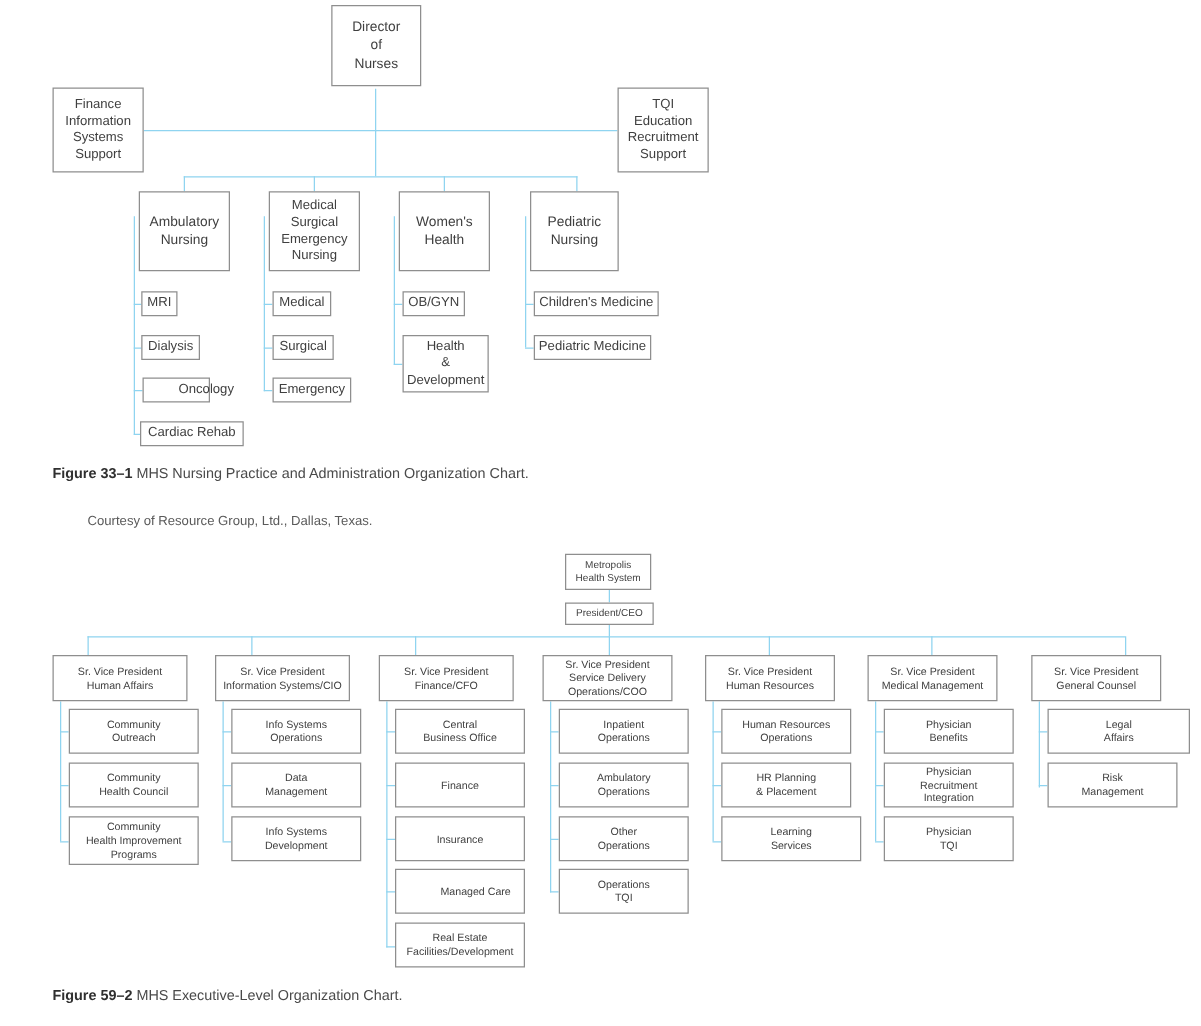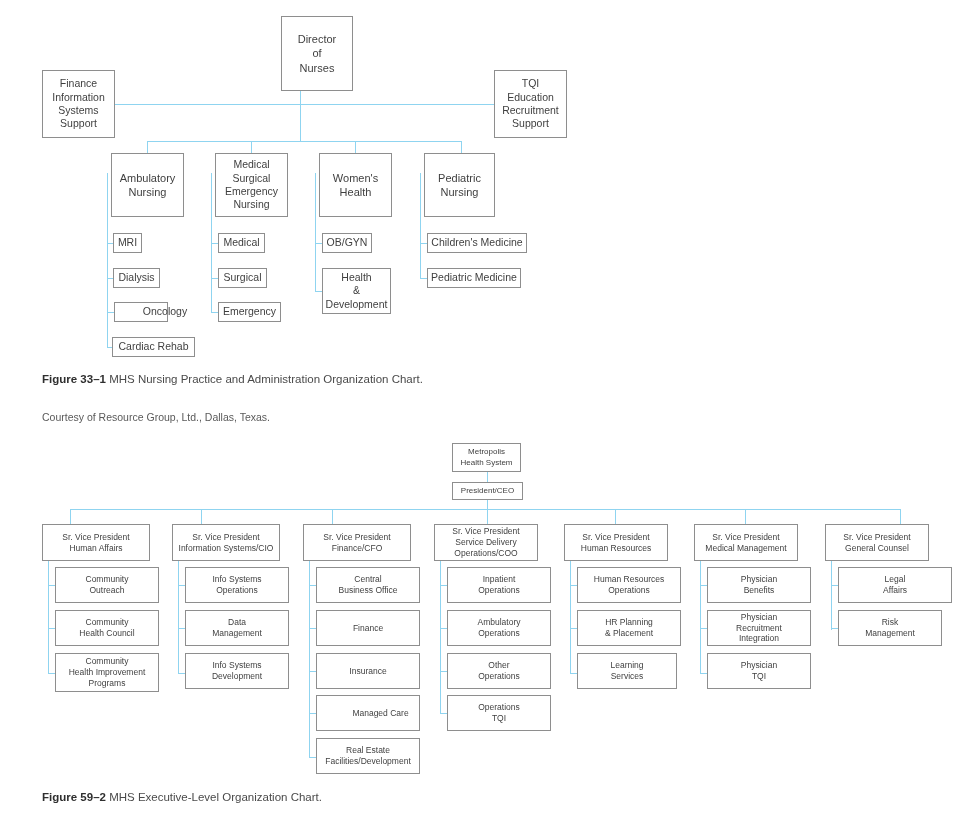--- a/index.html
+++ b/index.html
@@ -63,30 +63,31 @@
   }
   .caption b {
     color: #2f2f2f;
     font-weight: bold;
   }
   .credit {
     position: absolute;
     font-size: 10.5px;
     color: #5a5a5a;
     white-space: nowrap;
+    margin-left: 28px;
   }
 </style>
 </head>
 <body>
 
 <div class="canvas">
 
   <div>
 
-    <div class="box big" style="left: 265px; top: 16px; width: 72px; height: 75px; border-color: rgb(142, 142, 142); margin-left: 16px;">Director
+    <div class="box big" style="left: 265px; top: 4px; width: 72px; height: 65px; border-color: rgb(142, 142, 142);">Director
 of
 Nurses</div>
 
     <div class="conn v" style="left: 300px; top: 71px; height: 70px; background: rgb(143, 212, 240);"></div>
 
     <div class="conn h" style="left: 115px; top: 104px; width: 186px; background: rgb(143, 212, 240);"></div>
 
     <div class="conn h" style="left: 300px; top: 104px; width: 194px; background: rgb(143, 212, 240);"></div>
 
     <div class="box small" style="left: 42px; top: 70px; width: 73px; height: 68px; border-color: rgb(142, 142, 142);">Finance
@@ -239,21 +240,21 @@
     <div class="box tiny" style="left: 564px; top: 524px; width: 104px; height: 37px; border-color: rgb(142, 142, 142);">Sr. Vice President
 Human Resources</div>
     <div class="conn v" style="left: 570px; top: 561px; height: 112px; background: rgb(143, 212, 240);"></div>
     <div class="conn h" style="left: 570px; top: 585px; width: 7px; background: rgb(143, 212, 240);"></div>
     <div class="conn h" style="left: 570px; top: 628px; width: 7px; background: rgb(143, 212, 240);"></div>
     <div class="conn h" style="left: 570px; top: 673px; width: 7px; background: rgb(143, 212, 240);"></div>
     <div class="box tiny" style="left: 577px; top: 567px; width: 104px; height: 36px; border-color: rgb(142, 142, 142);">Human Resources
 Operations</div>
     <div class="box tiny" style="left: 577px; top: 610px; width: 104px; height: 36px; border-color: rgb(142, 142, 142);">HR Planning
 &amp; Placement</div>
-    <div class="box tiny" style="left: 577px; top: 653px; width: 100px; height: 36px; border-color: rgb(142, 142, 142);">Learning
+    <div class="box tiny" style="left: 577px; top: 653px; width: 112px; height: 36px; border-color: rgb(142, 142, 142);">Learning
 Services</div>
 
     <div class="box tiny" style="left: 694px; top: 524px; width: 104px; height: 37px; border-color: rgb(142, 142, 142);">Sr. Vice President
 Medical Management</div>
     <div class="conn v" style="left: 700px; top: 561px; height: 112px; background: rgb(143, 212, 240);"></div>
     <div class="conn h" style="left: 700px; top: 585px; width: 7px; background: rgb(143, 212, 240);"></div>
     <div class="conn h" style="left: 700px; top: 628px; width: 7px; background: rgb(143, 212, 240);"></div>
     <div class="conn h" style="left: 700px; top: 673px; width: 7px; background: rgb(143, 212, 240);"></div>
     <div class="box tiny" style="left: 707px; top: 567px; width: 104px; height: 36px; border-color: rgb(142, 142, 142);">Physician
 Benefits</div>

